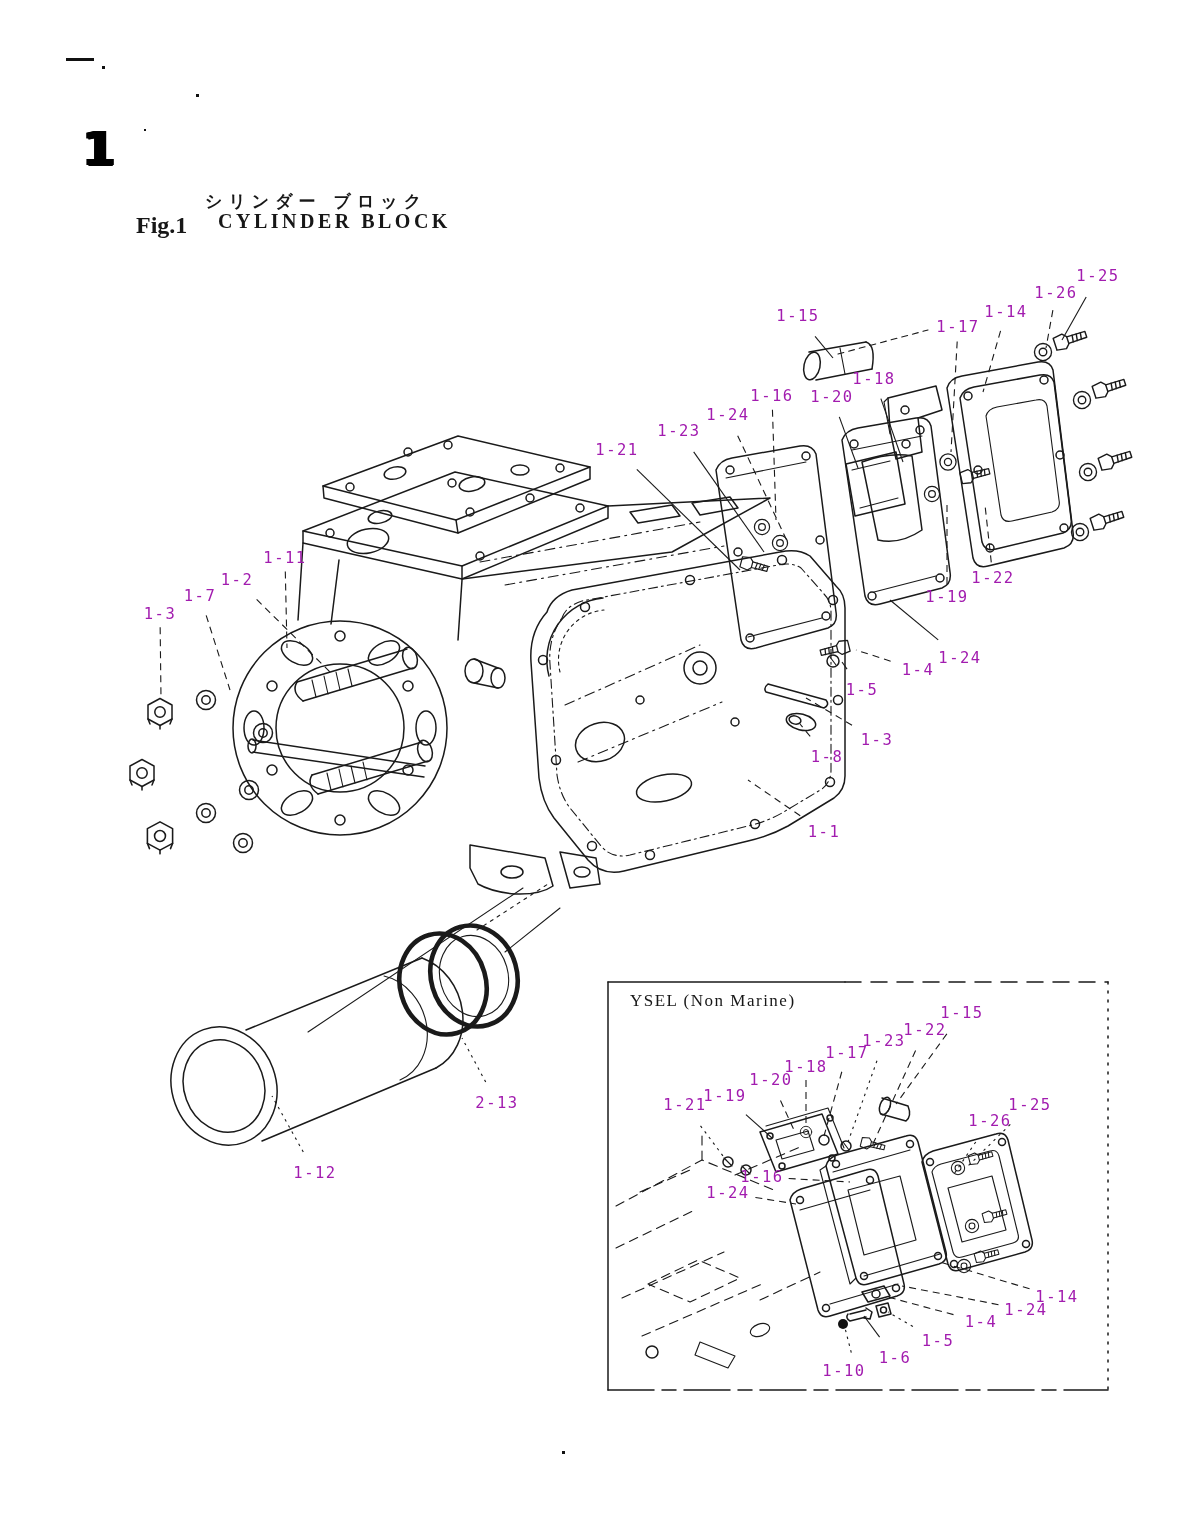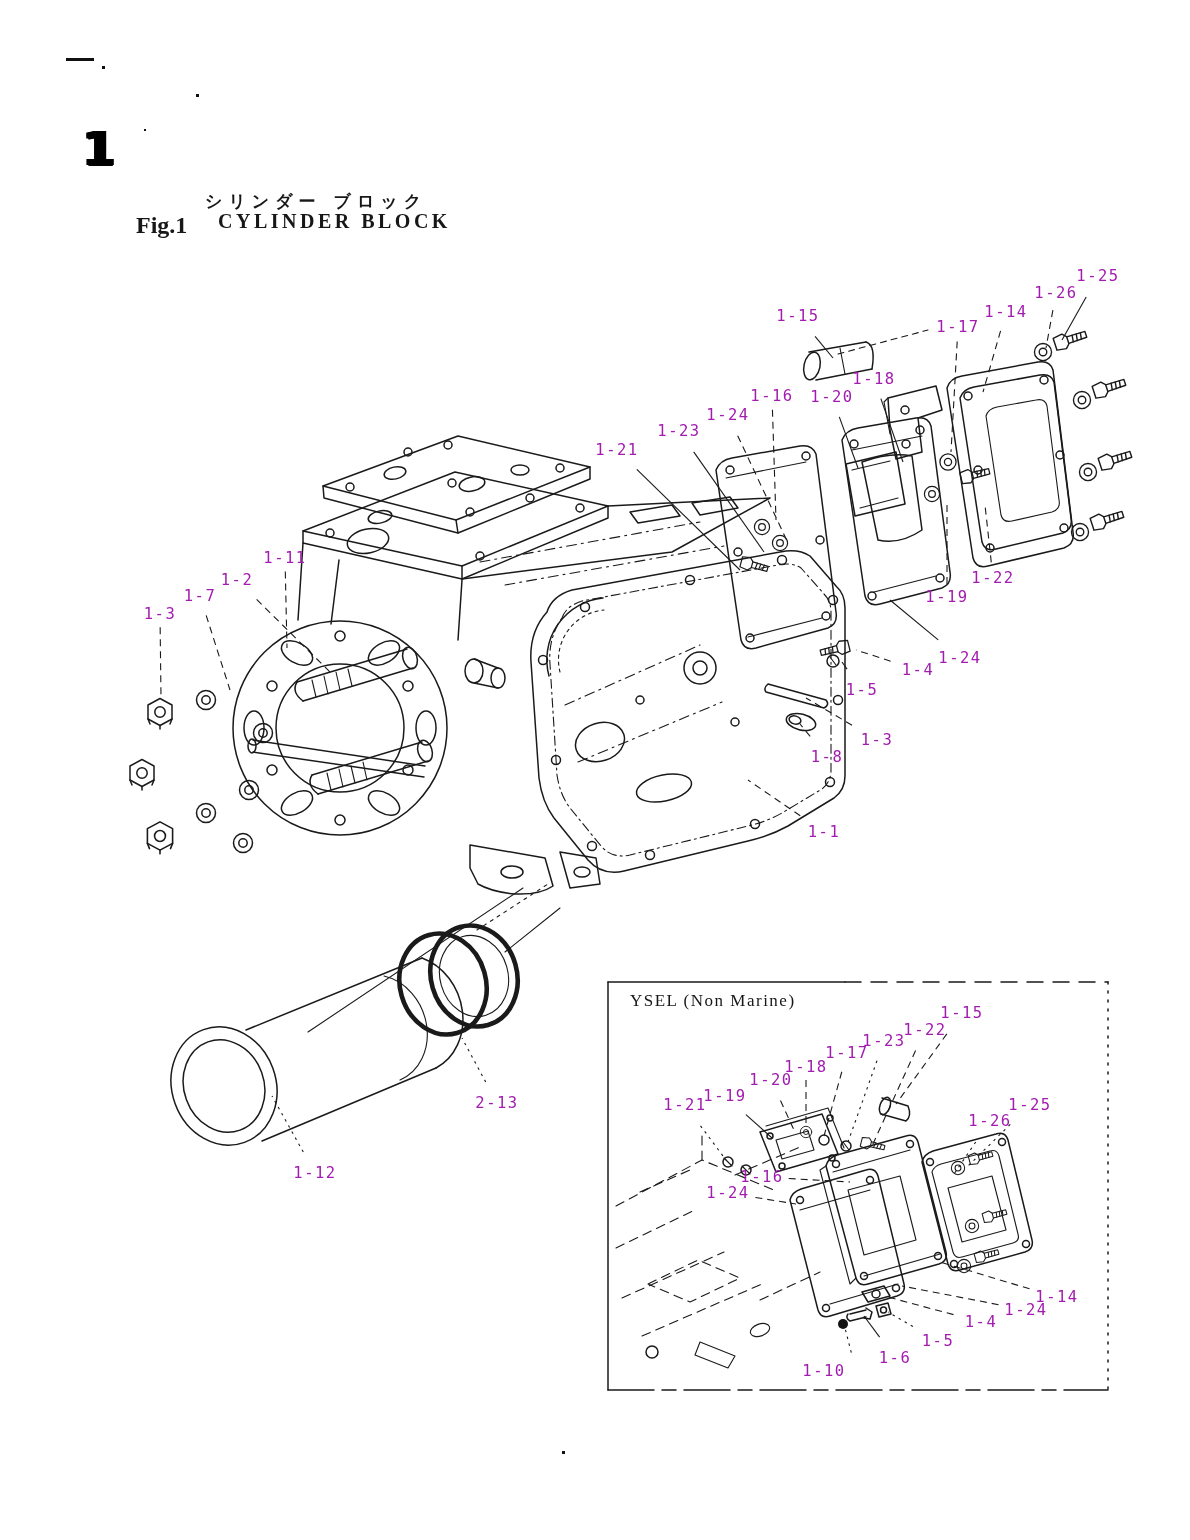--- a/index.html
+++ b/index.html
@@ -461,15 +461,15 @@
       <div class="part-label" style="left: 962px; top: 1013px;">1-15</div>
       <div class="part-label" style="left: 990px; top: 1121px;">1-26</div>
       <div class="part-label" style="left: 1030px; top: 1105px;">1-25</div>
       <div class="part-label" style="left: 762px; top: 1177px;">1-16</div>
       <div class="part-label" style="left: 728px; top: 1193px;">1-24</div>
       <div class="part-label" style="left: 1057px; top: 1297px;">1-14</div>
       <div class="part-label" style="left: 1026px; top: 1310px;">1-24</div>
       <div class="part-label" style="left: 981px; top: 1322px;">1-4</div>
       <div class="part-label" style="left: 938px; top: 1341px;">1-5</div>
       <div class="part-label" style="left: 895px; top: 1358px;">1-6</div>
-      <div class="part-label" style="left: 824px; top: 1371px;">1-10</div>
+      <div class="part-label" style="left: 844px; top: 1371px;">1-10</div>
     </div>
 </div>
 
 </body></html>

